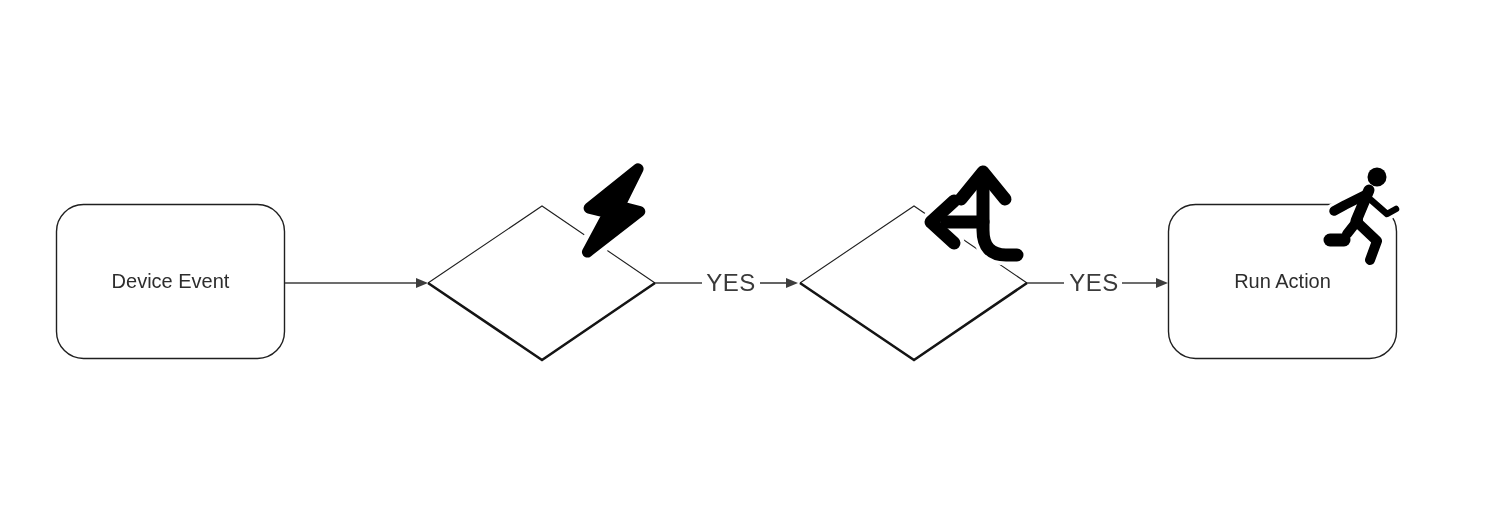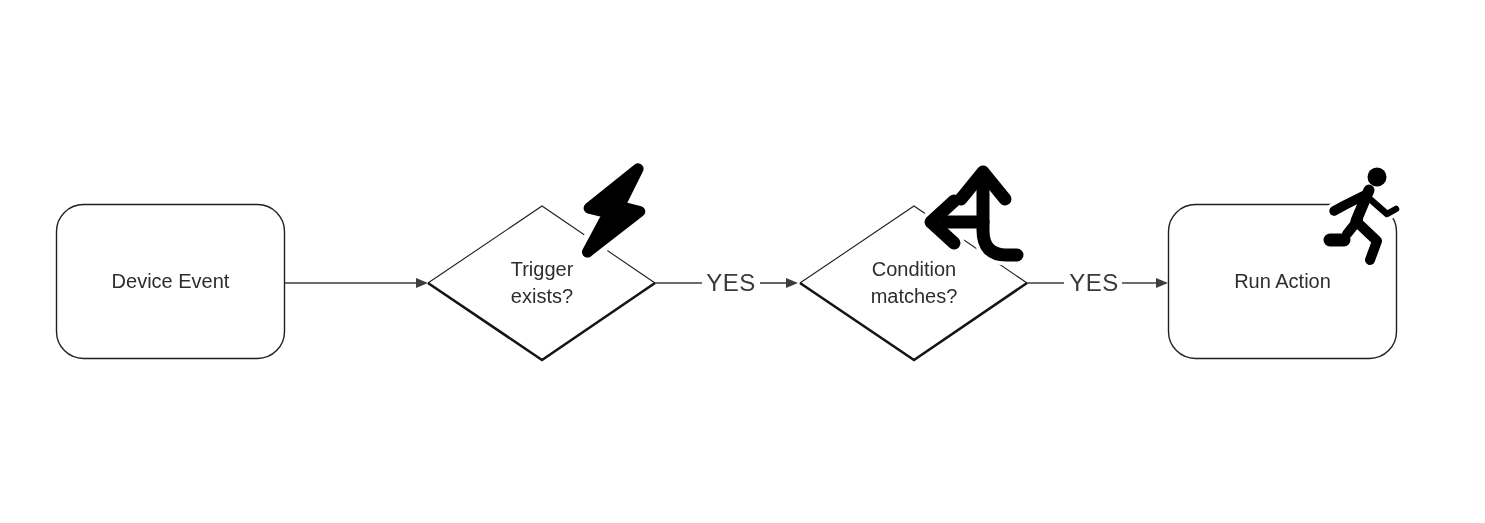--- a/index.html
+++ b/index.html
@@ -106,33 +106,21 @@
         <path d="M1330,240 L1344,240" stroke-width="13"></path>
         <path d="M1358,223 L1377,241 L1370,260" stroke-width="10"></path>
       </g>
     </g>
   </svg>
 
   <div class="node-label" style="left:56px;top:204px;width:229px;height:154px;">
     <span>Device Event</span>
   </div>
 
-  <div class="node-label" style="left:472px;top:240px;width:140px;height:86px;">
-    <div>
-      <span class="line">Trigger</span>
-      <span class="line">exists?</span>
-    </div>
-  </div>
 
-  <div class="node-label" style="left:844px;top:240px;width:140px;height:86px;">
-    <div>
-      <span class="line">Condition</span>
-      <span class="line">matches?</span>
-    </div>
-  </div>
 
   <div class="node-label" style="left:1168px;top:204px;width:229px;height:154px;">
     <span>Run Action</span>
   </div>
 
   <div class="edge-label" style="left:696px;top:266px;width:70px;height:34px;">
     <span>YES</span>
   </div>
   <div class="edge-label" style="left:1059px;top:266px;width:70px;height:34px;">
     <span>YES</span>

